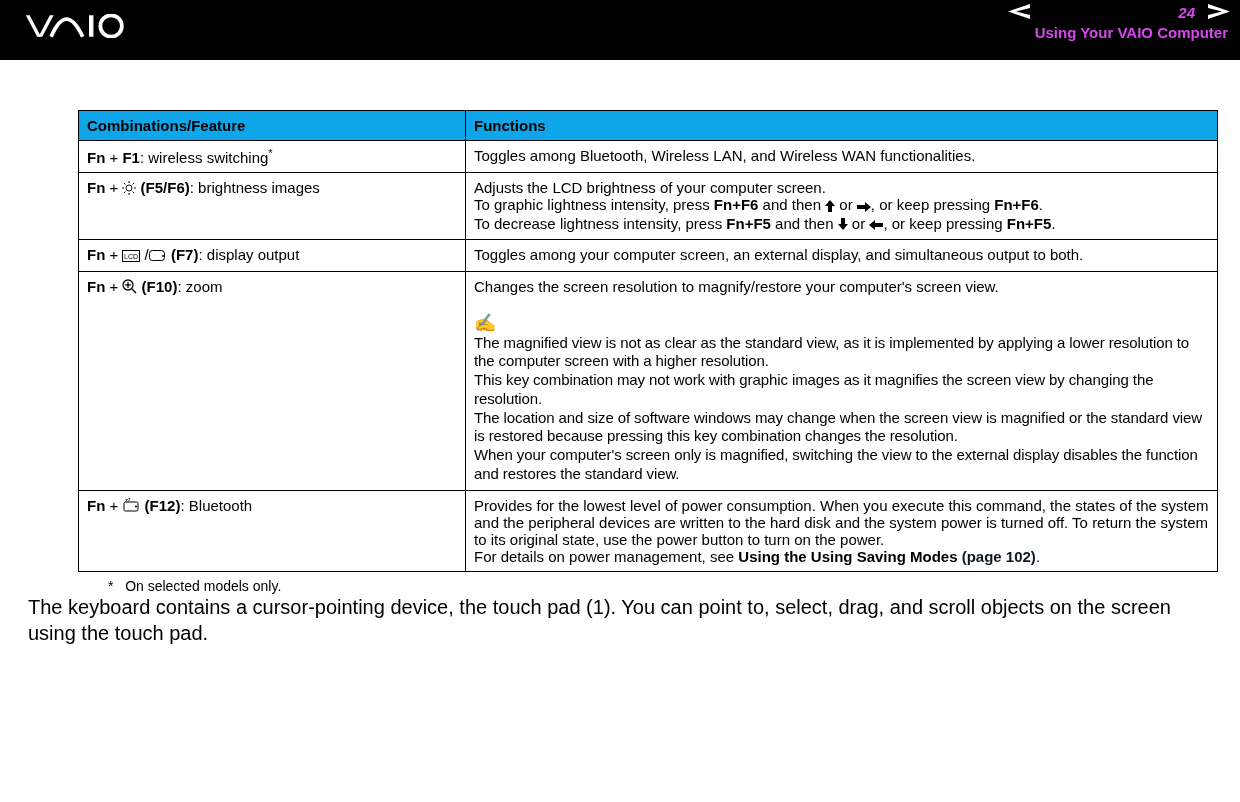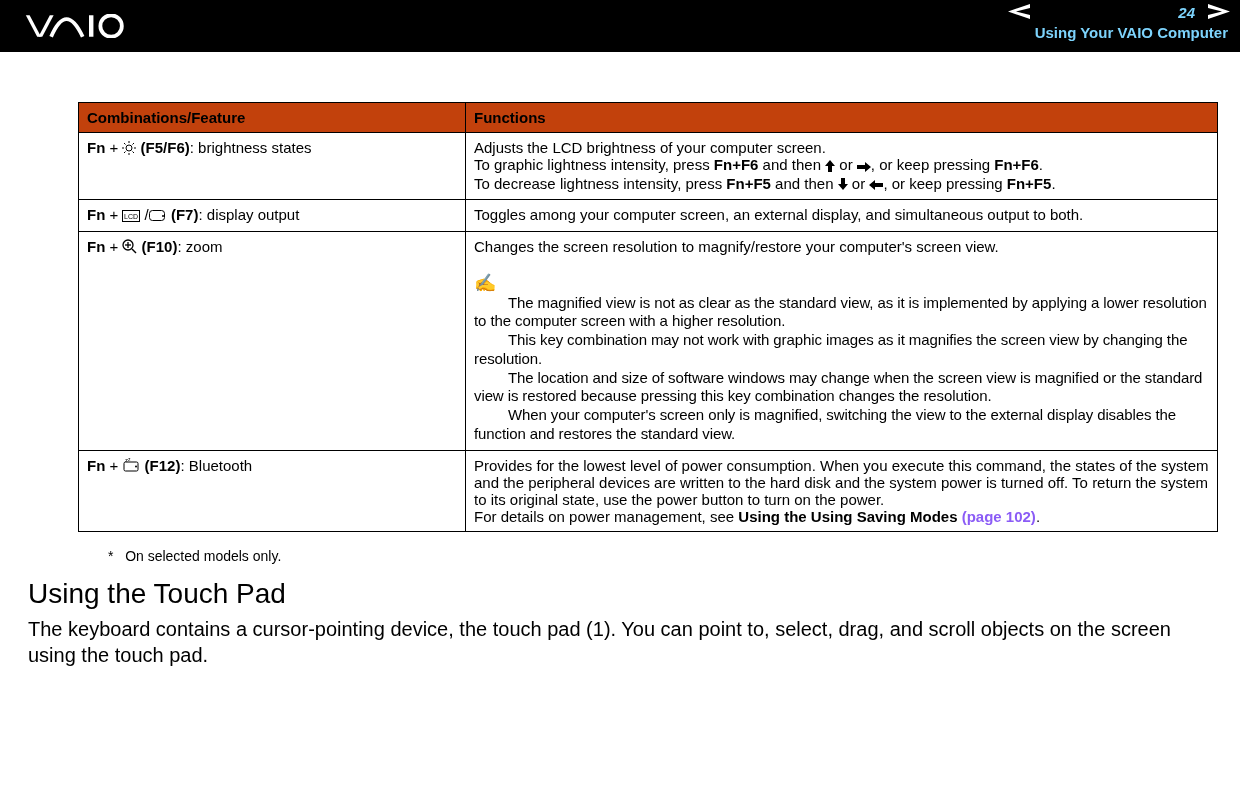--- a/index.html
+++ b/index.html
@@ -5,22 +5,22 @@
   body {
     margin: 0;
     padding: 0;
     width: 1240px;
     font-family: Arial, Helvetica, sans-serif;
     color: #000;
     background: #fff;
   }
   .header {
     background: #000;
-    color: #7dd3fc;
-    height: 52px;
+    color: #d946ef;
+    height: 60px;
     position: relative;
   }
   .nav-arrow-left {
     position: absolute;
     top: 4px;
     right: 210px;
   }
   .nav-arrow-right {
     position: absolute;
     top: 4px;
@@ -56,54 +56,53 @@
     font-size: 15px;
   }
   table.main th, table.main td {
     border: 1px solid #000;
     padding: 6px 8px;
     text-align: left;
     vertical-align: top;
   }
   table.main th {
     font-weight: bold;
-    background: #c2410c;
+    background: #0ea5e9;
   }
   .col-left { width: 370px; }
   .col-right { }
   .note-icon {
     font-family: "Segoe Script", "Comic Sans MS", cursive;
     font-size: 18px;
   }
   .note-text {
     font-family: Arial, Helvetica, sans-serif;
     font-size: 15px;
     line-height: 1.25;
   }
   .condensed {
     letter-spacing: -0.1px;
-    margin-left: 34px;
   }
   .footnote {
     font-size: 14px;
-    margin-top: 16px;
+    margin-top: 6px;
     margin-left: 30px;
   }
   h2.touchpad {
     font-size: 28px;
     font-weight: normal;
     margin: 14px 0 6px -50px;
     font-family: Arial, Helvetica, sans-serif;
   }
   p.body {
     font-size: 20px;
     margin: 0 0 10px -50px;
     line-height: 1.3;
   }
-  .link { color: #8b5cf6; font-weight: bold; }
+  .link { color: #0f172a; font-weight: bold; }
   .icon-inline {
     display: inline-block;
     vertical-align: middle;
   }
   sup.ast { font-size: 11px; vertical-align: super; }
 </style>
 </head>
 <body>
 
 <div class="header">
@@ -131,38 +130,44 @@
 
 <div class="content">
 
   <table class="main">
     <tbody>
         <tr>
       <th class="col-left">Combinations/Feature</th>
       <th class="col-right">Functions</th>
     </tr>
 
+    <tr>
+      <td class="col-left">
+        <b>Fn</b><span> + </span><b>F1</b><span>: wireless switching</span><sup class="ast">*</sup>
+      </td>
+      <td class="col-right">Toggles among Bluetooth, Wireless LAN, and Wireless WAN functionalities.</td>
+    </tr>
 
     <tr>
       <td class="col-left">
         <b>Fn</b><span> + </span>
         <span class="icon-inline"><svg width="14" height="14" viewBox="0 0 14 14">
                 <circle cx="7" cy="7" r="3" fill="none" stroke="#000" stroke-width="1"></circle>
                 <g stroke="#000" stroke-width="1">
                   <line x1="7" y1="0" x2="7" y2="2"></line>
                   <line x1="7" y1="12" x2="7" y2="14"></line>
                   <line x1="0" y1="7" x2="2" y2="7"></line>
                   <line x1="12" y1="7" x2="14" y2="7"></line>
                   <line x1="2" y1="2" x2="3.5" y2="3.5"></line>
                   <line x1="10.5" y1="10.5" x2="12" y2="12"></line>
                   <line x1="2" y1="12" x2="3.5" y2="10.5"></line>
                   <line x1="10.5" y1="3.5" x2="12" y2="2"></line>
                 </g>
               </svg></span>
-        <b>(F5/F6)</b><span>: brightness states</span>
+        <b>(F5/F6)</b><span>: brightness images</span>
       </td>
       <td class="col-right">
         <span>Adjusts the LCD brightness of your computer screen.</span><br>
         <span>To graphic lightness intensity, press </span><b>Fn+F6</b><span> and then </span><span class="icon-inline"><svg width="10" height="12" viewBox="0 0 10 12">
                 <path d="M5 0 L10 6 L7 6 L7 12 L3 12 L3 6 L0 6 Z" fill="#000"></path>
               </svg></span><span> or </span><span class="icon-inline"><svg width="14" height="10" viewBox="0 0 14 10">
                 <path d="M0 3 L8 3 L8 0 L14 5 L8 10 L8 7 L0 7 Z" fill="#000"></path>
               </svg></span><span>, or keep pressing </span><b>Fn+F6</b><span>.</span><br>
         <span>To decrease lightness intensity, press </span><b>Fn+F5</b><span> and then </span><span class="icon-inline"><svg width="10" height="12" viewBox="0 0 10 12">
                 <path d="M3 0 L7 0 L7 6 L10 6 L5 12 L0 6 L3 6 Z" fill="#000"></path>
@@ -224,16 +229,15 @@
         <span>For details on power management, see </span><b>Using the Using Saving Modes </b><span class="link">(page 102)</span><span>.</span>
       </td>
     </tr>
   </tbody>
     </table>
 
   <div class="footnote">
     <span>*</span>&nbsp;&nbsp;&nbsp;<span>On selected models only.</span>
   </div>
 
-  <h2 class="touchpad">Using the Touch Pad</h2>
   <p class="body">The keyboard contains a cursor-pointing device, the touch pad (1). You can point to, select, drag, and scroll objects on the screen using the touch pad.</p>
 
 </div>
 
 </body></html>

